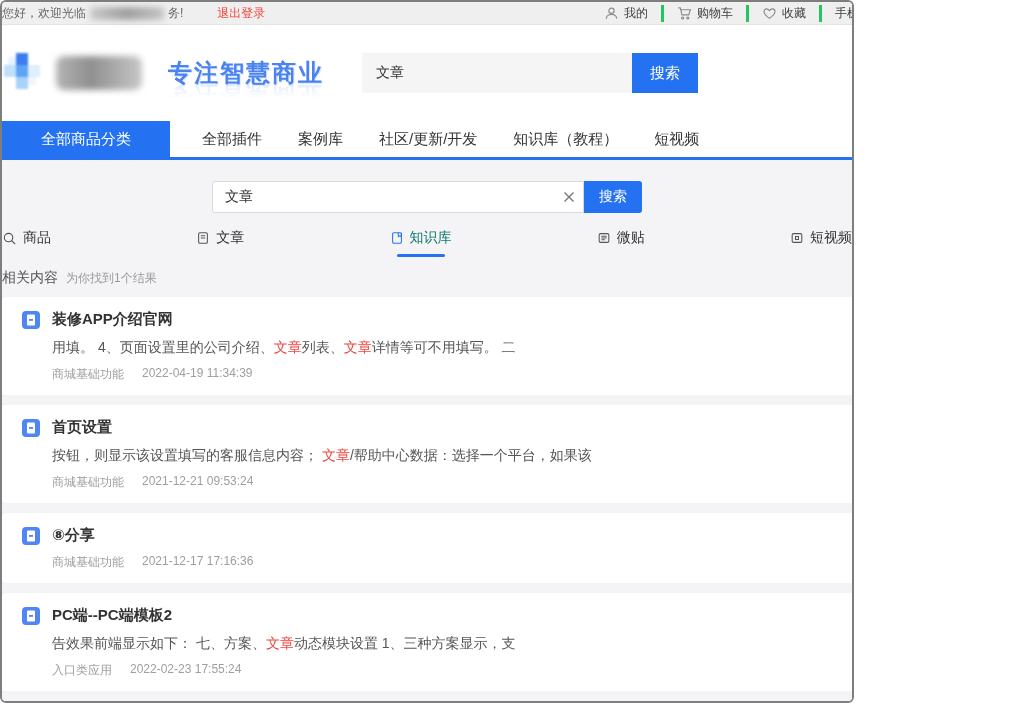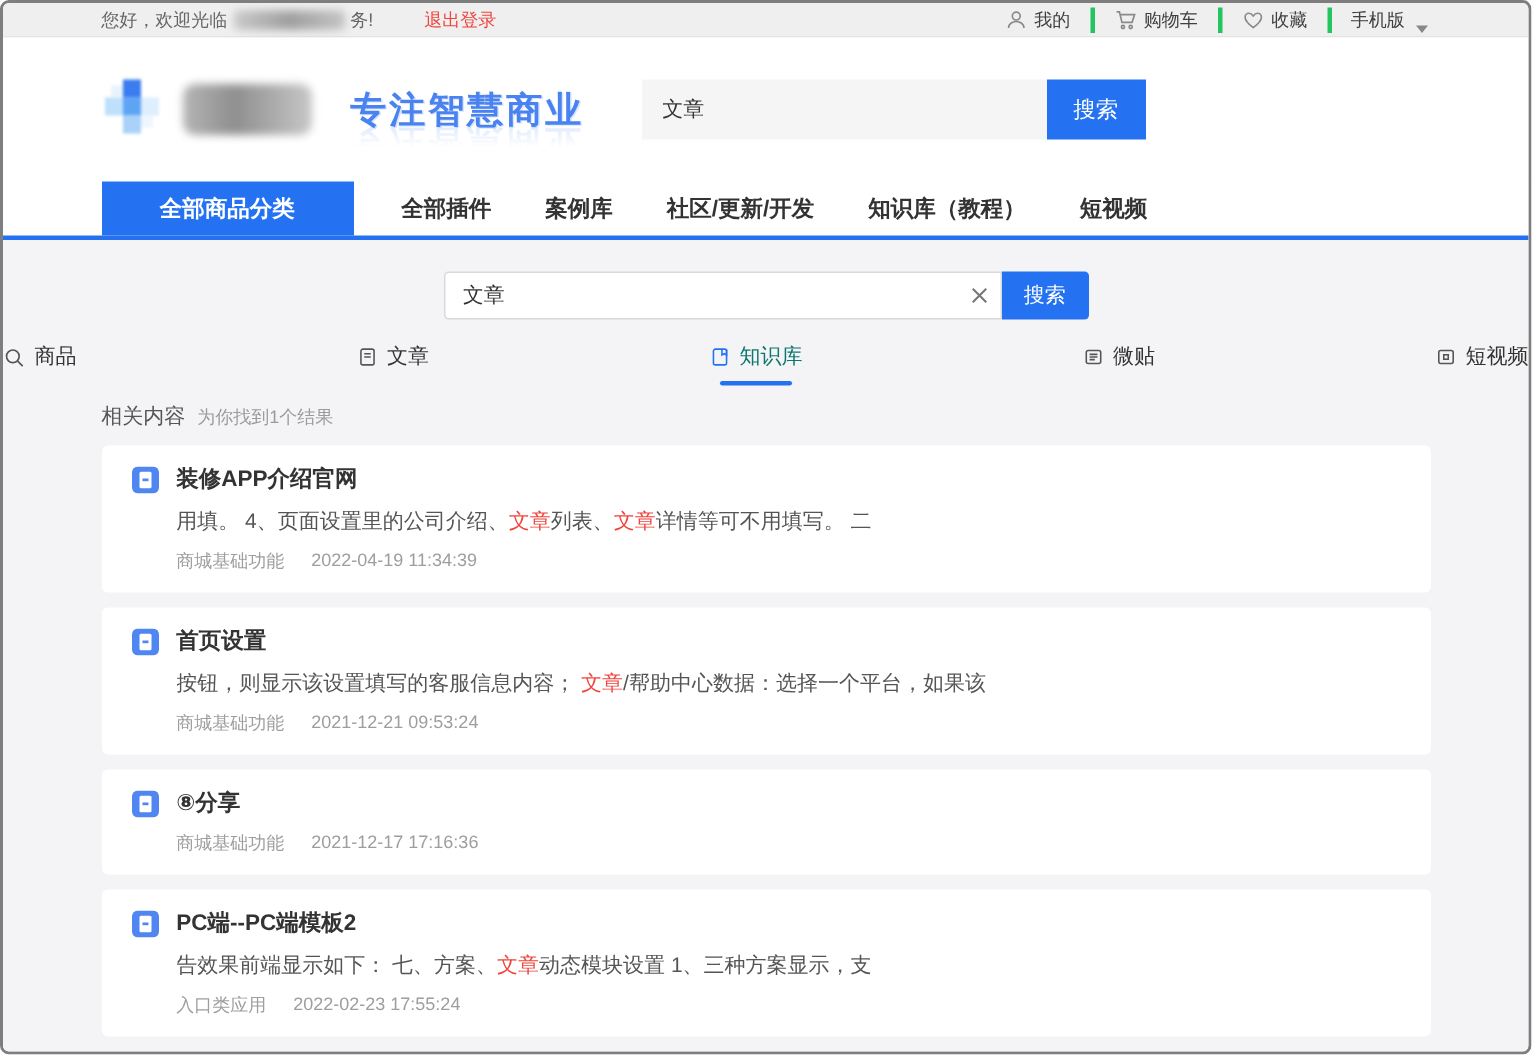--- a/index.html
+++ b/index.html
@@ -1,20 +1,20 @@
 <!DOCTYPE html>
 <html><head>
 <meta charset="utf-8">
 <style>
   * { box-sizing: border-box; margin: 0; padding: 0; }
   html,body { background:#fff; }
   body { font-family: "Liberation Sans", "DejaVu Sans", sans-serif; }
 
   .window {
-    width: 1021px; height: 703px;
+    width: 854px; height: 703px;
     border: 2px solid #7e7e7e; border-radius: 6px;
     overflow: hidden; background: #fff; position: relative;
   }
   .container { width: 886px; margin: 0 auto; }
 
   
   .topbar { height: 23px; background: #efefef; border-bottom: 1px solid #e3e3e3; font-size: 12px; color: #666; }
   .topbar .container { display: flex; align-items: center; height: 100%; }
   .greeting { display: flex; align-items: center; gap: 2px; }
   .blur-name { display:inline-block; width: 74px; height: 13px; border-radius: 3px;
@@ -47,21 +47,21 @@
     font-size: 15px; cursor: pointer; font-family: inherit; }
 
   .wecom { display: flex; align-items: center; margin-left: 14px; height: 37px;
     border: 1px solid #3d7ef2; border-radius: 4px; overflow: hidden; background:#fff; cursor: pointer; }
   .wecom-icon { width: 37px; height: 37px; background: #3d7ef2; display:flex; align-items:center; justify-content:center; }
   .wecom-label { padding: 0 13px; color: #3d7ef2; font-size: 15px; white-space: nowrap; }
 
   
   .nav { background: #fff; }
   .nav .container { display: flex; align-items: stretch; height: 36px; }
-  .nav-item { font-size: 15px; color: #333; display: flex; align-items: center; margin-right: 36px; cursor: pointer; white-space: nowrap; font-weight: bold; }
+  .nav-item { font-size: 15px; color: #333; display: flex; align-items: center; margin-right: 36px; cursor: pointer; white-space: nowrap; }
   .nav-item.active { background: #2472f2; color: #fff; width: 168px; justify-content: center; margin-right: 32px; }
   .blue-line { height: 3px; background: #2472f2; }
 
   
   .content { background: #f4f4f6; height: 541px; overflow: hidden; }
   .search-row { display: flex; justify-content: center; padding-top: 21px; }
   .msearch { display: flex; }
   .msearch-box { display: flex; align-items: center; width: 372px; height: 32px; background: #fff;
     border: 1px solid #d9d9d9; border-radius: 3px 0 0 3px; }
   .msearch-input { flex: 1; border: 0; outline: none; padding: 0 12px; font-size: 14px; color: #333; font-family: inherit; background: transparent; }

